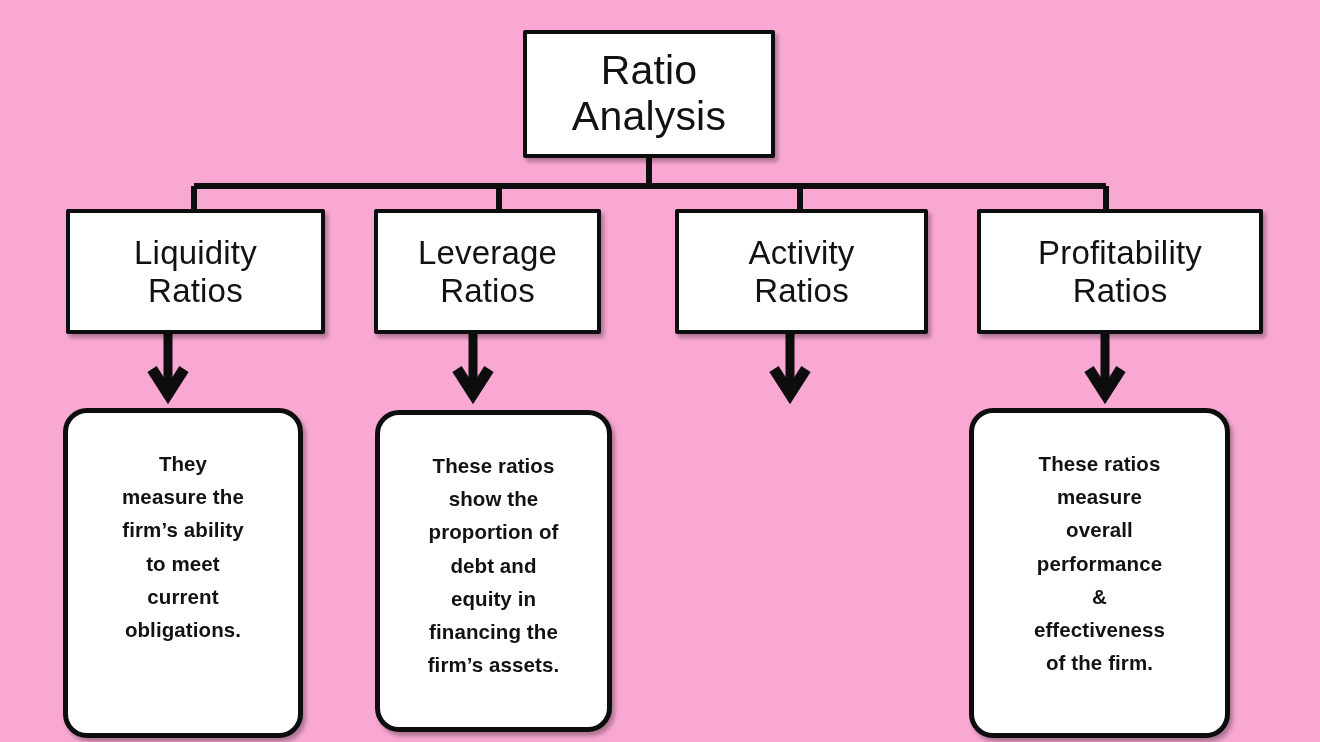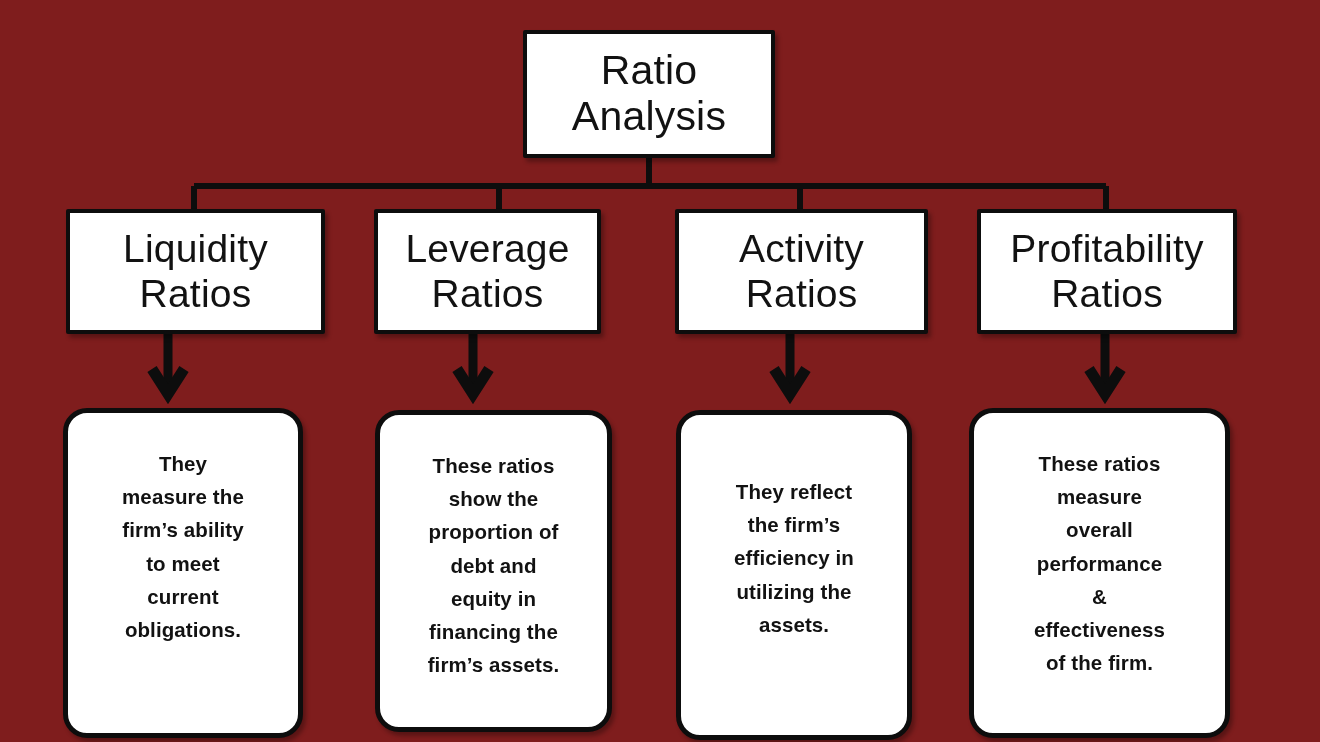--- a/index.html
+++ b/index.html
@@ -9,21 +9,21 @@
     background: #ffffff;
   }
   body {
     font-family: "Liberation Sans", sans-serif;
     color: #121212;
   }
   #canvas {
     position: relative;
     width: 1320px;
     height: 742px;
-    background: #7f1d1d;
+    background: #f9a8d4;
     overflow: hidden;
   }
 
   
   #connectors {
     position: absolute;
     left: 0;
     top: 0;
     width: 1320px;
     height: 742px;
@@ -51,21 +51,21 @@
 
   .node-root .node-text {
     font-size: 41px;
     line-height: 1.12;
     font-weight: 400;
     letter-spacing: 0.2px;
     white-space: pre-line;
   }
 
   .node-category .node-text {
-    font-size: 39px;
+    font-size: 33px;
     line-height: 1.13;
     font-weight: 400;
     letter-spacing: 0.2px;
     white-space: pre-line;
     text-align: center;
   }
 
   .node-desc {
     border-radius: 24px;
     border-width: 5px;
@@ -137,21 +137,21 @@
   <div class="node node-category" style="left:374px; top:209px; width:227px; height:125px;">
     <span class="node-text">Leverage
 Ratios</span>
   </div>
 
   <div class="node node-category" style="left:675px; top:209px; width:253px; height:125px;">
     <span class="node-text">Activity
 Ratios</span>
   </div>
 
-  <div class="node node-category" style="left:977px; top:209px; width:260px; height:125px;">
+  <div class="node node-category" style="left:977px; top:209px; width:286px; height:125px;">
     <span class="node-text">Profitability
 Ratios</span>
   </div>
 
   <div class="node node-desc desc-liquidity" style="left:63px; top:408px; width:240px; height:330px;">
     <span class="node-text">They
 measure the
 firm’s ability
 to meet
 current
@@ -161,27 +161,20 @@
   <div class="node node-desc desc-leverage" style="left:375px; top:410px; width:237px; height:322px;">
     <span class="node-text">These ratios
 show the
 proportion of
 debt and
 equity in
 financing the
 firm’s assets.</span>
   </div>
 
-  <div class="node node-desc desc-activity" style="left:676px; top:410px; width:236px; height:330px;">
-    <span class="node-text">They reflect
-the firm’s
-efficiency in
-utilizing the
-assets.</span>
-  </div>
 
   <div class="node node-desc desc-profitability" style="left:969px; top:408px; width:261px; height:330px;">
     <span class="node-text">These ratios
 measure
 overall
 performance
 &amp;
 effectiveness
 of the firm.</span>
   </div>

